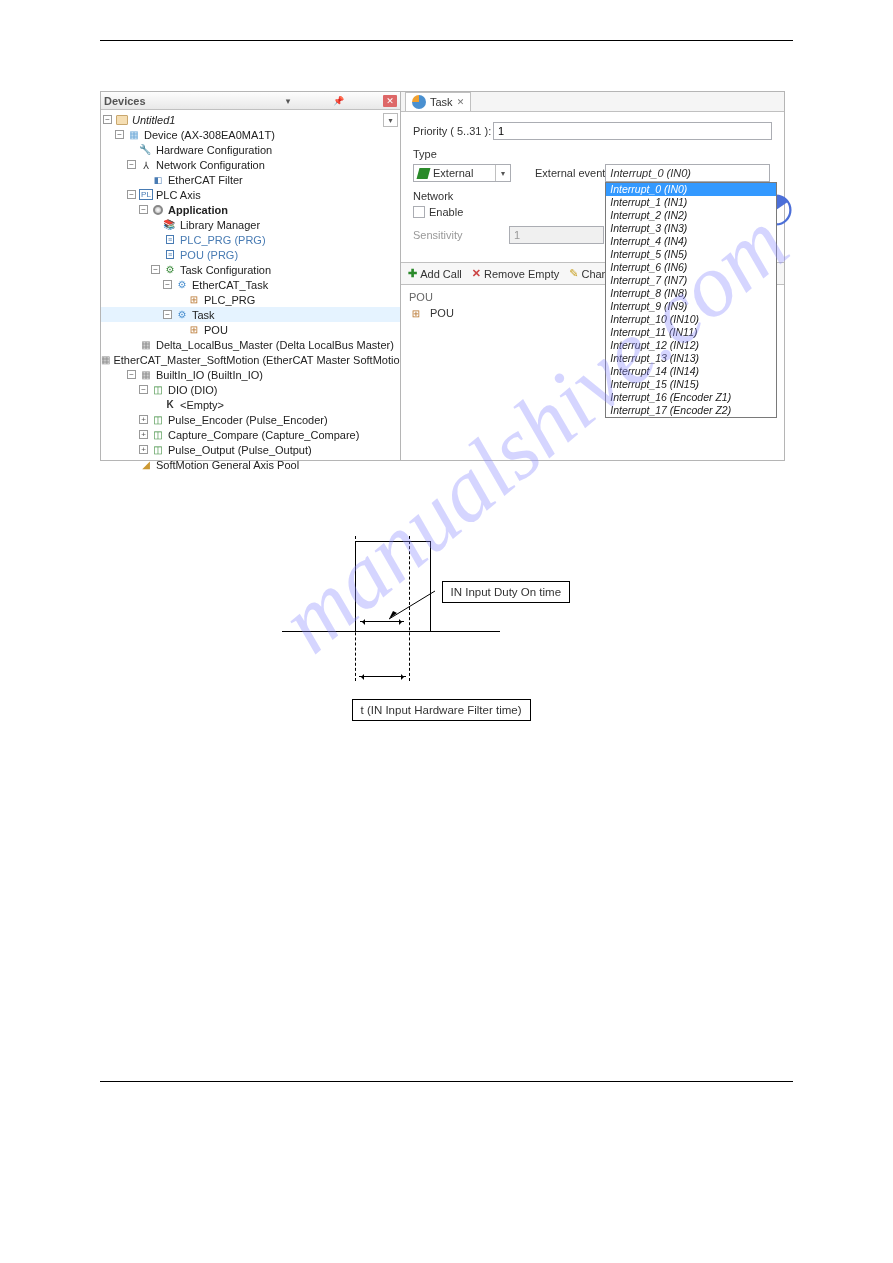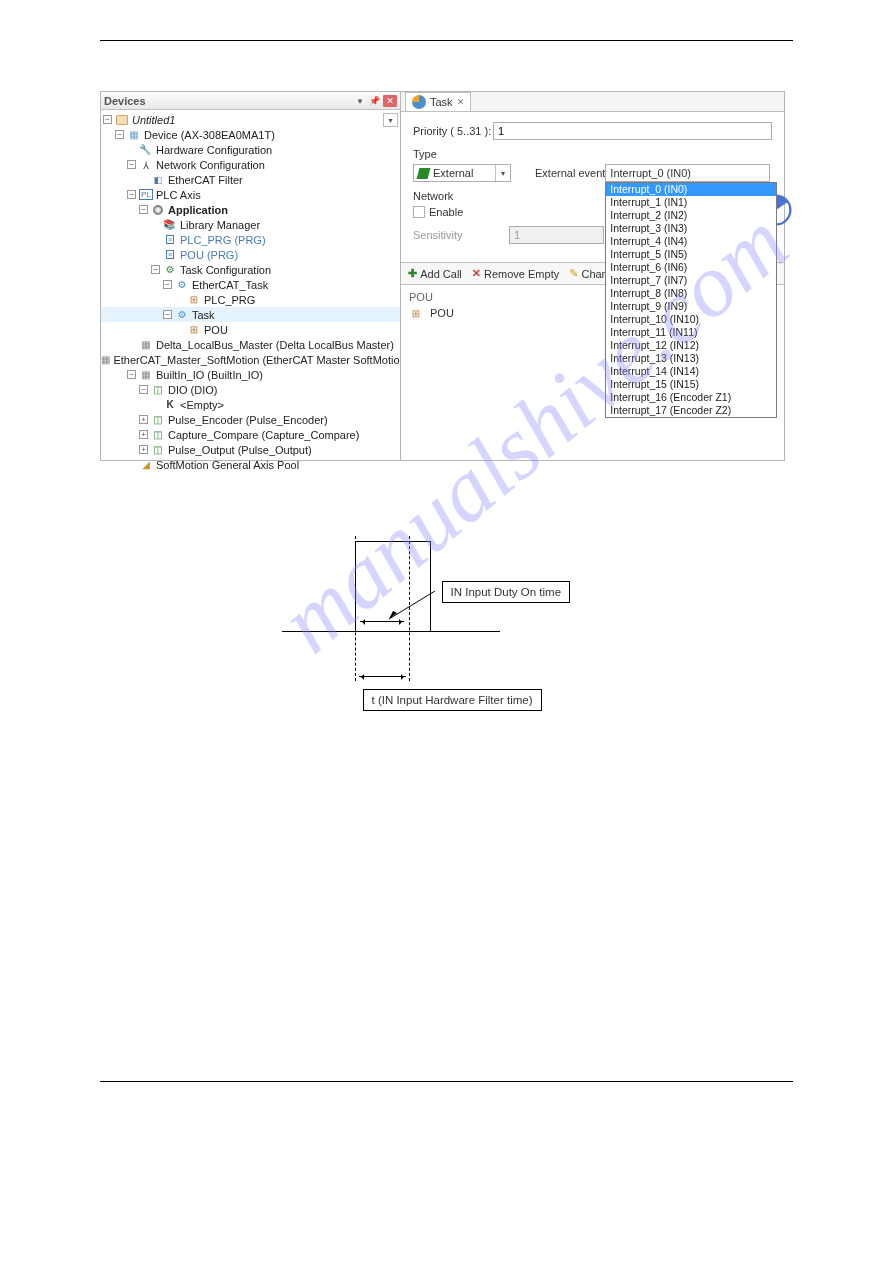--- a/index.html
+++ b/index.html
@@ -7,21 +7,21 @@
 .page { padding: 40px 100px 40px 100px; }
 .hr-top { border-top: 1px solid #000; margin-bottom: 50px; }
 .hr-bottom { border-top: 1px solid #000; margin-top: 340px; }
 
 .watermark { position: absolute; top: 380px; left: 220px; font-size: 90px; color: #8a8aff; opacity: 0.35; transform: rotate(-40deg); transform-origin: center; pointer-events: none; z-index: 10; font-style: italic; font-family: Georgia, serif; }
 
 .ide-container { display: flex; border: 1px solid #b5b5b5; background: #fff; position: relative; width: 685px; height: 370px; }
 
 
 .devices-panel { width: 300px; border-right: 1px solid #b5b5b5; }
-.panel-titlebar { background: linear-gradient(#fdfdfd, #e8e8e8); border-bottom: 1px solid #c0c0c0; height: 18px; display: flex; align-items: center; padding: 0 3px; }
+.panel-titlebar { background: linear-gradient(#fdfdfd, #e8e8e8); border-bottom: 1px solid #c0c0c0; height: 18px; display: flex; align-items: center; padding: 0 3px; gap: 36px; }
 .panel-title { flex: 1; font-weight: bold; color: #555; font-size: 11px; }
 .panel-btn { width: 14px; height: 12px; display: inline-flex; align-items: center; justify-content: center; font-size: 9px; color: #555; cursor: pointer; margin-left: 1px; }
 .panel-btn.close { background: #d66; color: #fff; border-radius: 1px; }
 
 .tree { padding: 2px 0; font-size: 11px; overflow: hidden; }
 .tree-row { display: flex; align-items: center; height: 15px; white-space: nowrap; padding-right: 4px; }
 .indent { display: inline-block; }
 .toggle { width: 9px; height: 9px; border: 1px solid #999; display: inline-flex; align-items: center; justify-content: center; font-size: 8px; margin-right: 3px; background: #fff; color: #555; line-height: 1; }
 .icon { width: 14px; height: 14px; display: inline-flex; align-items: center; justify-content: center; margin-right: 3px; font-size: 10px; }
 .tree-label { color: #222; }
@@ -37,21 +37,21 @@
 .subheader { padding: 2px 6px; font-size: 11px; color: #333; border-bottom: 1px solid #e5e5e5; }
 
 .form { padding: 10px 12px; font-size: 11px; }
 .form-row { display: flex; align-items: center; margin-bottom: 8px; }
 .form-label { width: 80px; color: #333; }
 .form-input { border: 1px solid #abadb3; height: 18px; padding: 0 4px; font-size: 11px; background: #fff; }
 .form-input.wide { flex: 1; }
 .form-input.med { width: 95px; }
 .section-title { margin-top: 4px; margin-bottom: 4px; color: #333; }
 
-.dropdown { position: relative; }
+.dropdown { position: relative; font-style: italic; }
 .dd-current { border: 1px solid #abadb3; height: 18px; background: #fff; display: flex; align-items: center; padding: 0 4px; width: 165px; font-size: 11px; }
 .dd-list { position: absolute; left: 0; top: 18px; width: 172px; background: #fff; border: 1px solid #7a7a7a; z-index: 5; }
 .dd-item { padding: 0 4px; height: 13px; line-height: 13px; font-size: 10.5px; color: #222; white-space: nowrap; }
 .dd-item.selected { background: #3399ff; color: #fff; }
 
 .combo { border: 1px solid #abadb3; height: 18px; width: 98px; display: flex; align-items: center; padding: 0 4px; font-size: 11px; background: #fff; position: relative; }
 .combo-arrow { position: absolute; right: 0; top: 0; bottom: 0; width: 15px; border-left: 1px solid #c0c0c0; display: flex; align-items: center; justify-content: center; font-size: 8px; color: #555; }
 
 .checkbox-row { display: flex; align-items: center; margin-bottom: 8px; }
 .checkbox { width: 12px; height: 12px; border: 1px solid #abadb3; margin-right: 4px; background: #fff; }
@@ -75,21 +75,21 @@
 .dash1 { position: absolute; top: -5px; left: 73px; height: 145px; border-left: 1.5px dashed #000; }
 .dash2 { position: absolute; top: -5px; left: 127px; height: 145px; border-left: 1.5px dashed #000; }
 .arrow-h { position: absolute; height: 0; border-top: 1px solid #000; }
 .arrow-h::before { content: ""; position: absolute; left: -1px; top: -3px; border: 3px solid transparent; border-right-color: #000; }
 .arrow-h::after { content: ""; position: absolute; right: -1px; top: -3px; border: 3px solid transparent; border-left-color: #000; }
 .arr-duty { top: 80px; left: 78px; width: 44px; }
 .arr-filter { top: 135px; left: 77px; width: 47px; }
 .arrow-diag { position: absolute; top: 48px; left: 105px; width: 50px; height: 32px; }
 .label-box { position: absolute; border: 1px solid #000; background: #fff; padding: 4px 8px; font-size: 11.5px; }
 .lbl-duty { top: 40px; left: 160px; }
-.lbl-filter { top: 148px; left: 70px; margin-left: 11px; }
+.lbl-filter { top: 158px; left: 70px; }
 
 
 .ico-proj { background: #f5deb3; border: 1px solid #c9a76e; border-radius: 1px; width: 12px; height: 10px; }
 .ico-dev { color: #6ba8d8; }
 .ico-hw { color: #c93; }
 .ico-net { color: #333; }
 .ico-filter { color: #487bb3; font-size: 9px; }
 .ico-plc { color: #487bb3; border: 1px solid #487bb3; font-size: 8px; padding: 0 1px; }
 .ico-app { width: 10px; height: 10px; border-radius: 50%; border: 2px solid #888; background: radial-gradient(#fff,#bbb); }
 .ico-lib { color: #c9a227; }

